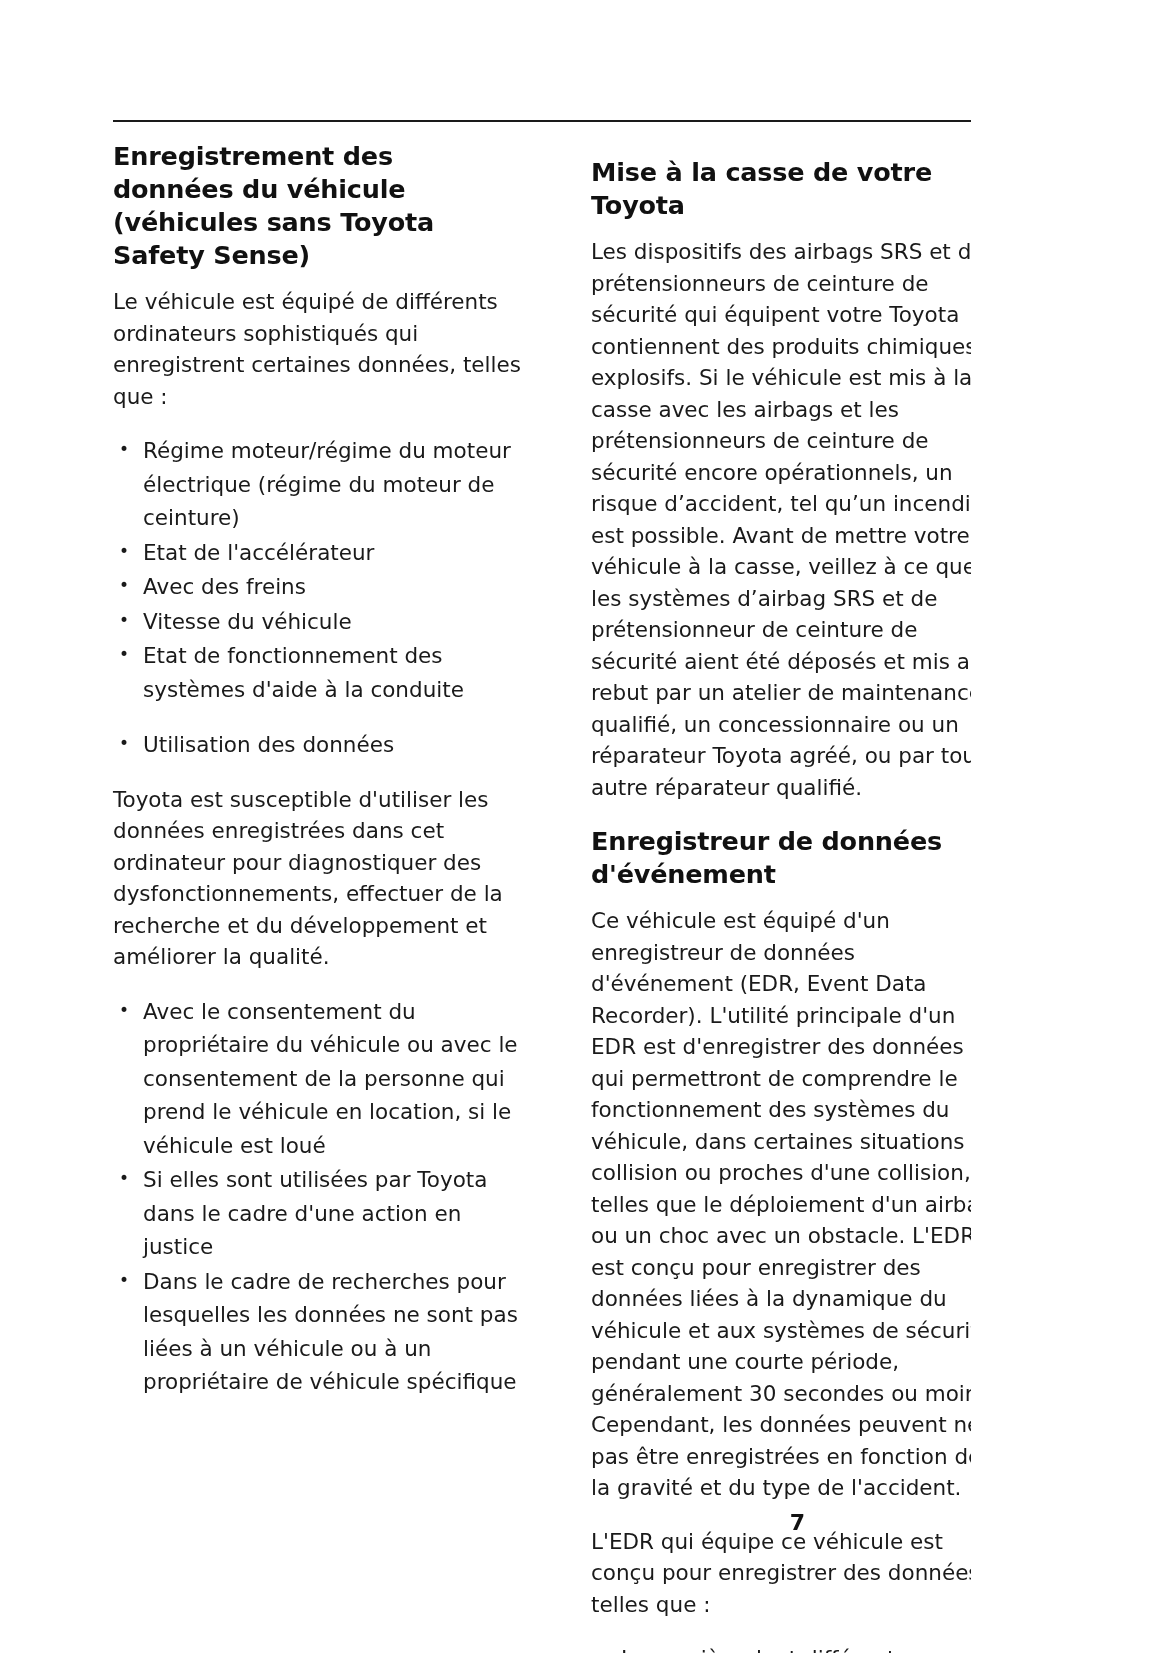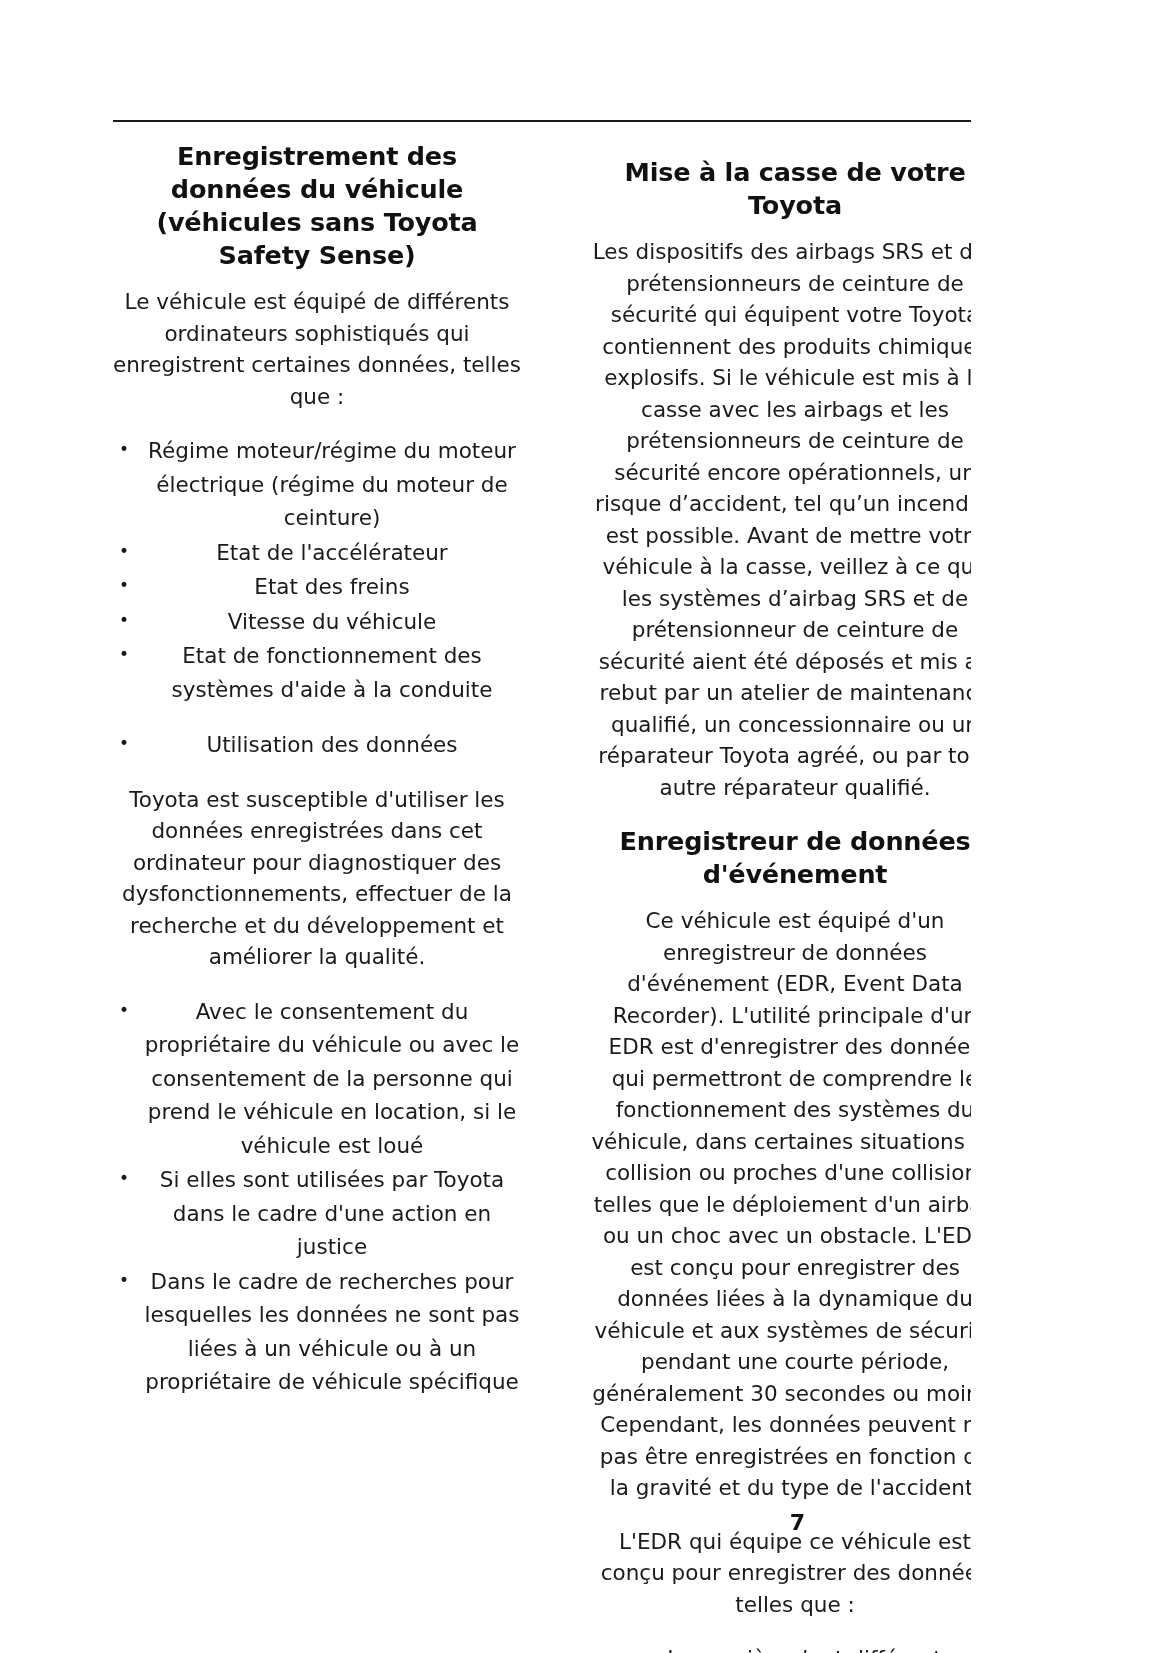--- a/index.html
+++ b/index.html
@@ -9,21 +9,20 @@
   }
   .page {
     position: relative;
     width: 971px;
     height: 1653px;
     background: #ffffff;
     font-family: "DejaVu Sans", "Liberation Sans", sans-serif;
     color: #1a1a1a;
     box-sizing: border-box;
     overflow: hidden;
-    text-align: center;
   }
   .rule {
     position: absolute;
     left: 113px;
     top: 120px;
     width: 886px;
     height: 2px;
     background: #1a1a1a;
   }
   .columns {
@@ -98,21 +97,21 @@
 
     <div class="col col-left">
 
       <h2 class="sec-title">Enregistrement des données du véhicule (véhicules sans Toyota Safety Sense)</h2>
 
       <p class="body">Le véhicule est équipé de différents ordinateurs sophistiqués qui enregistrent certaines données, telles que :</p>
 
       <ul class="bullets">
         <li>Régime moteur/régime du moteur électrique (régime du moteur de ceinture)</li>
         <li>Etat de l'accélérateur</li>
-        <li>Etat des freins</li>
+        <li>Avec des freins</li>
         <li>Vitesse du véhicule</li>
         <li>Etat de fonctionnement des systèmes d'aide à la conduite</li>
       </ul>
 
 
       <ul class="bullets">
         <li>Utilisation des données</li>
       </ul>
 
       <p class="body">Toyota est susceptible d'utiliser les données enregistrées dans cet ordinateur pour diagnostiquer des dysfonctionnements, effectuer de la recherche et du développement et améliorer la qualité.</p>

